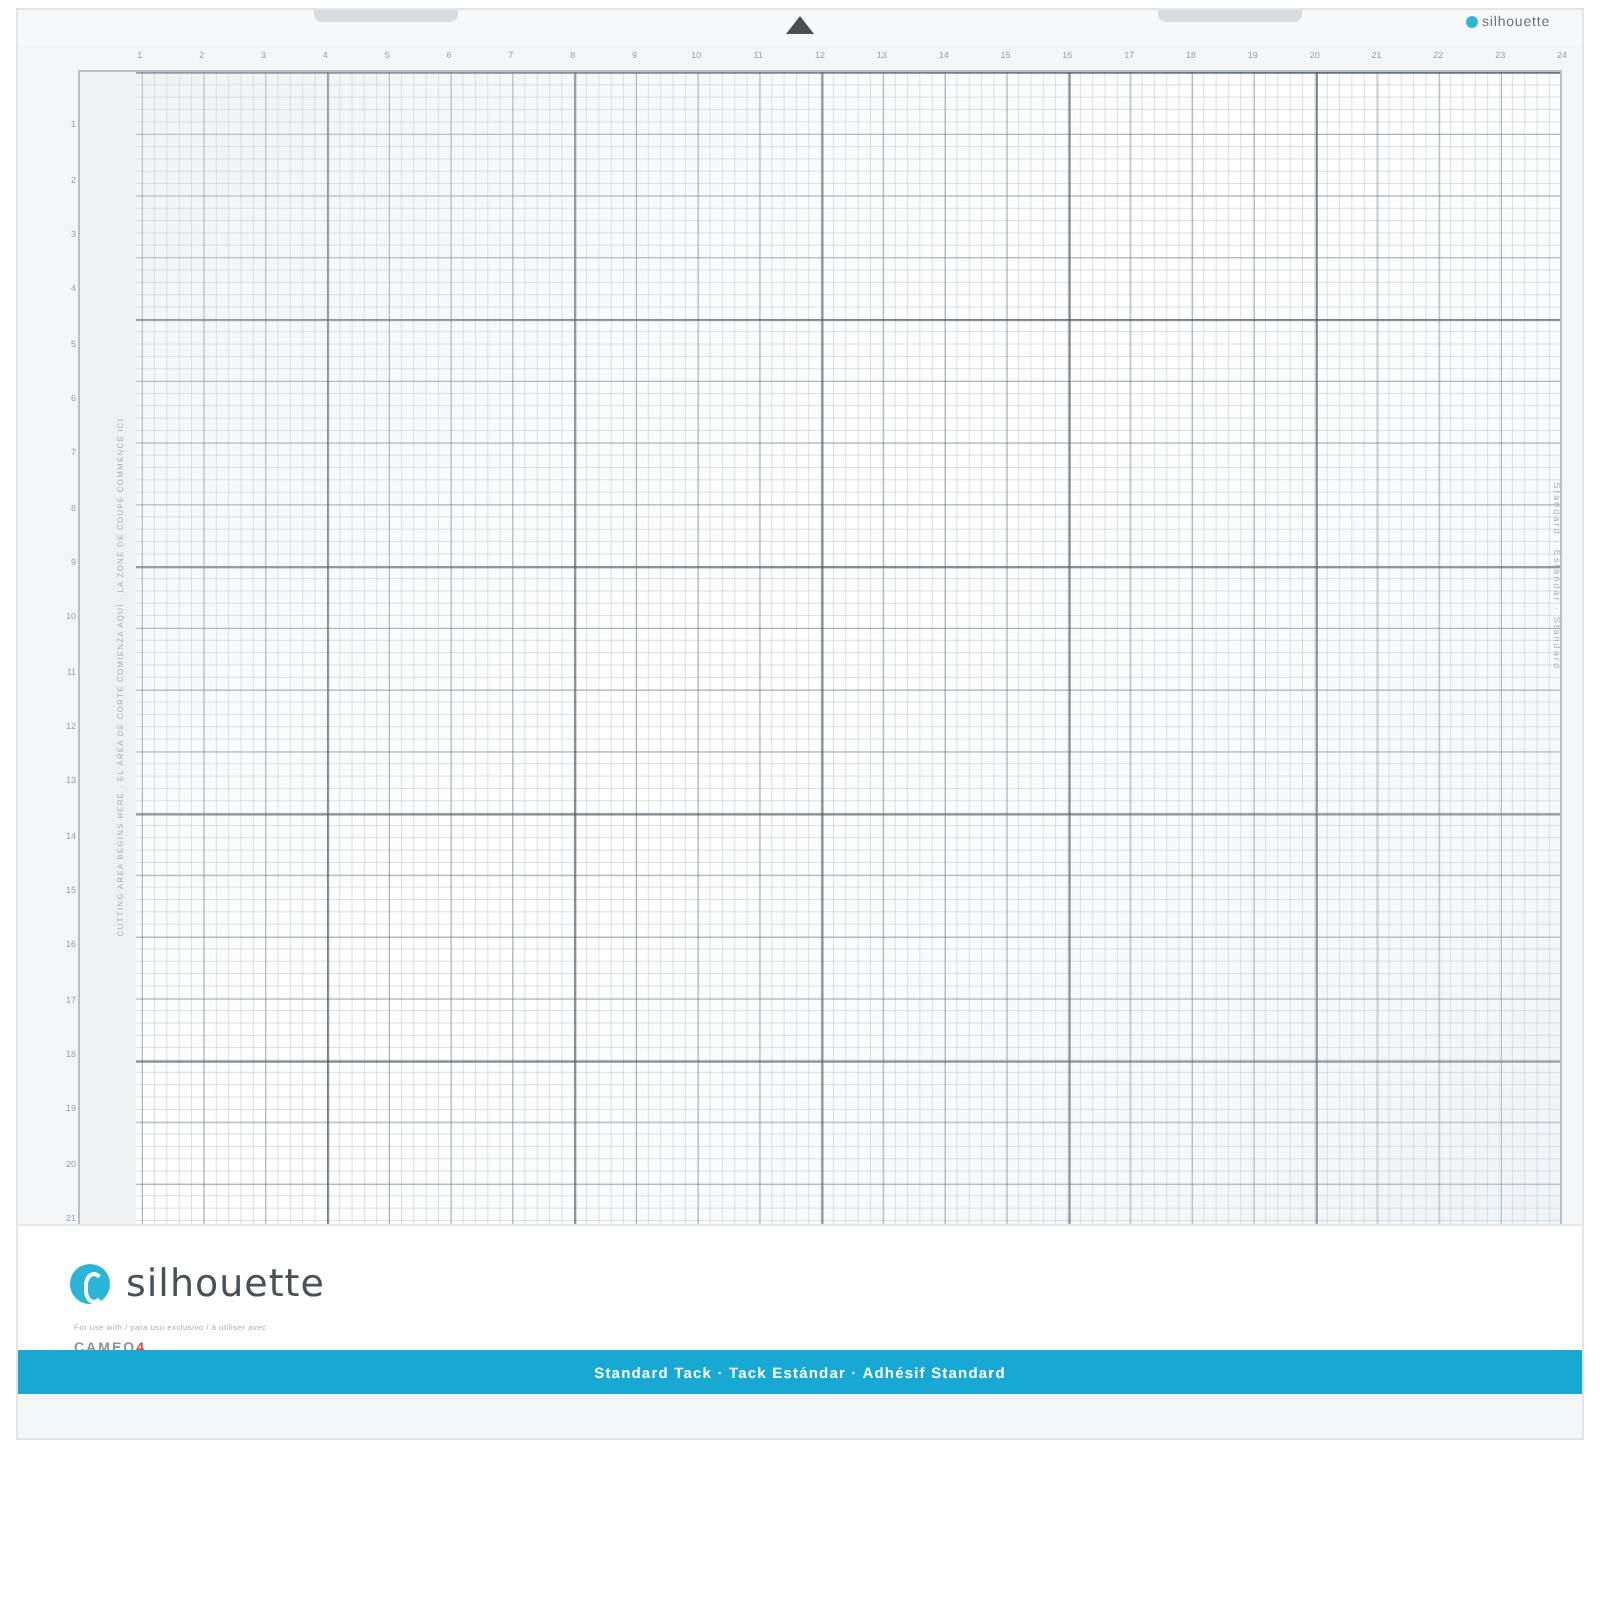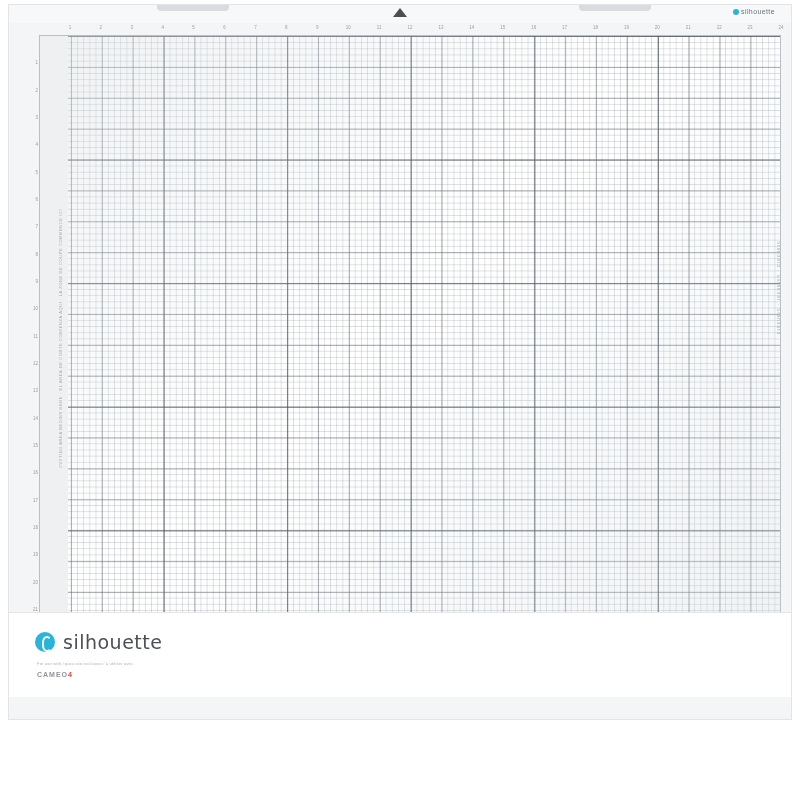--- a/index.html
+++ b/index.html
@@ -239,14 +239,17 @@
 
   <div class="footer">
     <div class="logo-wrap">
       <div class="logo-mark"></div>
       <div class="logo-text">silhouette</div>
     </div>
     <div class="sub-note">For use with / para uso exclusivo / à utiliser avec</div>
     <div class="cameo"><span>CAMEO</span><span class="four">4</span></div>
 
 
+    <div class="tack-bar">
+      <span>Standard Tack  ·  Tack Estándar  ·  Adhésif Standard</span>
+    </div>
   </div>
 </div>
 
 </body></html>

